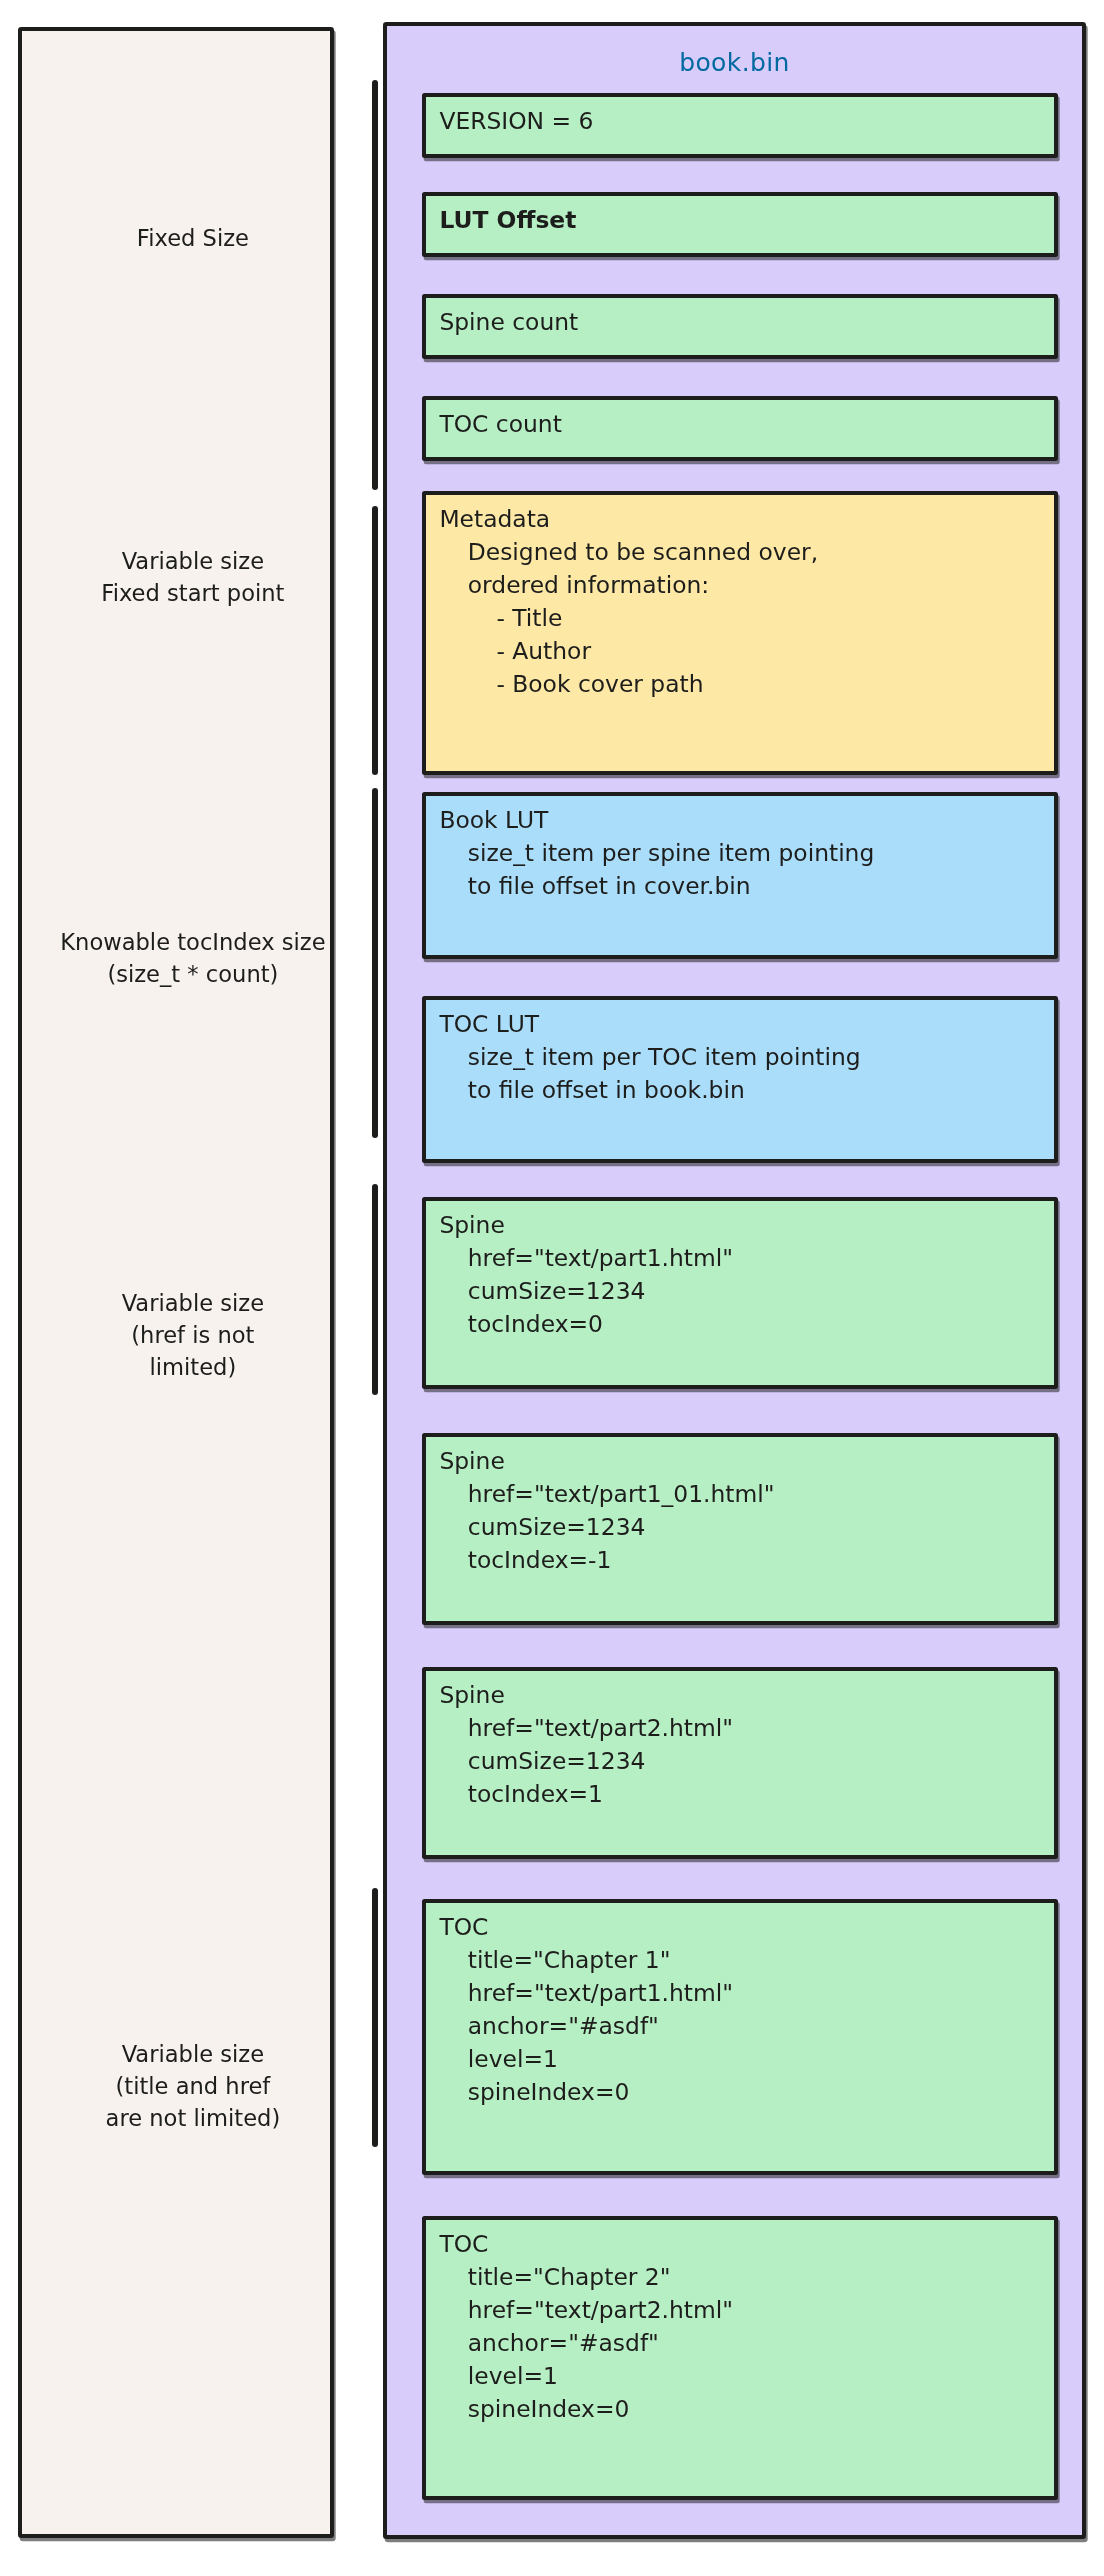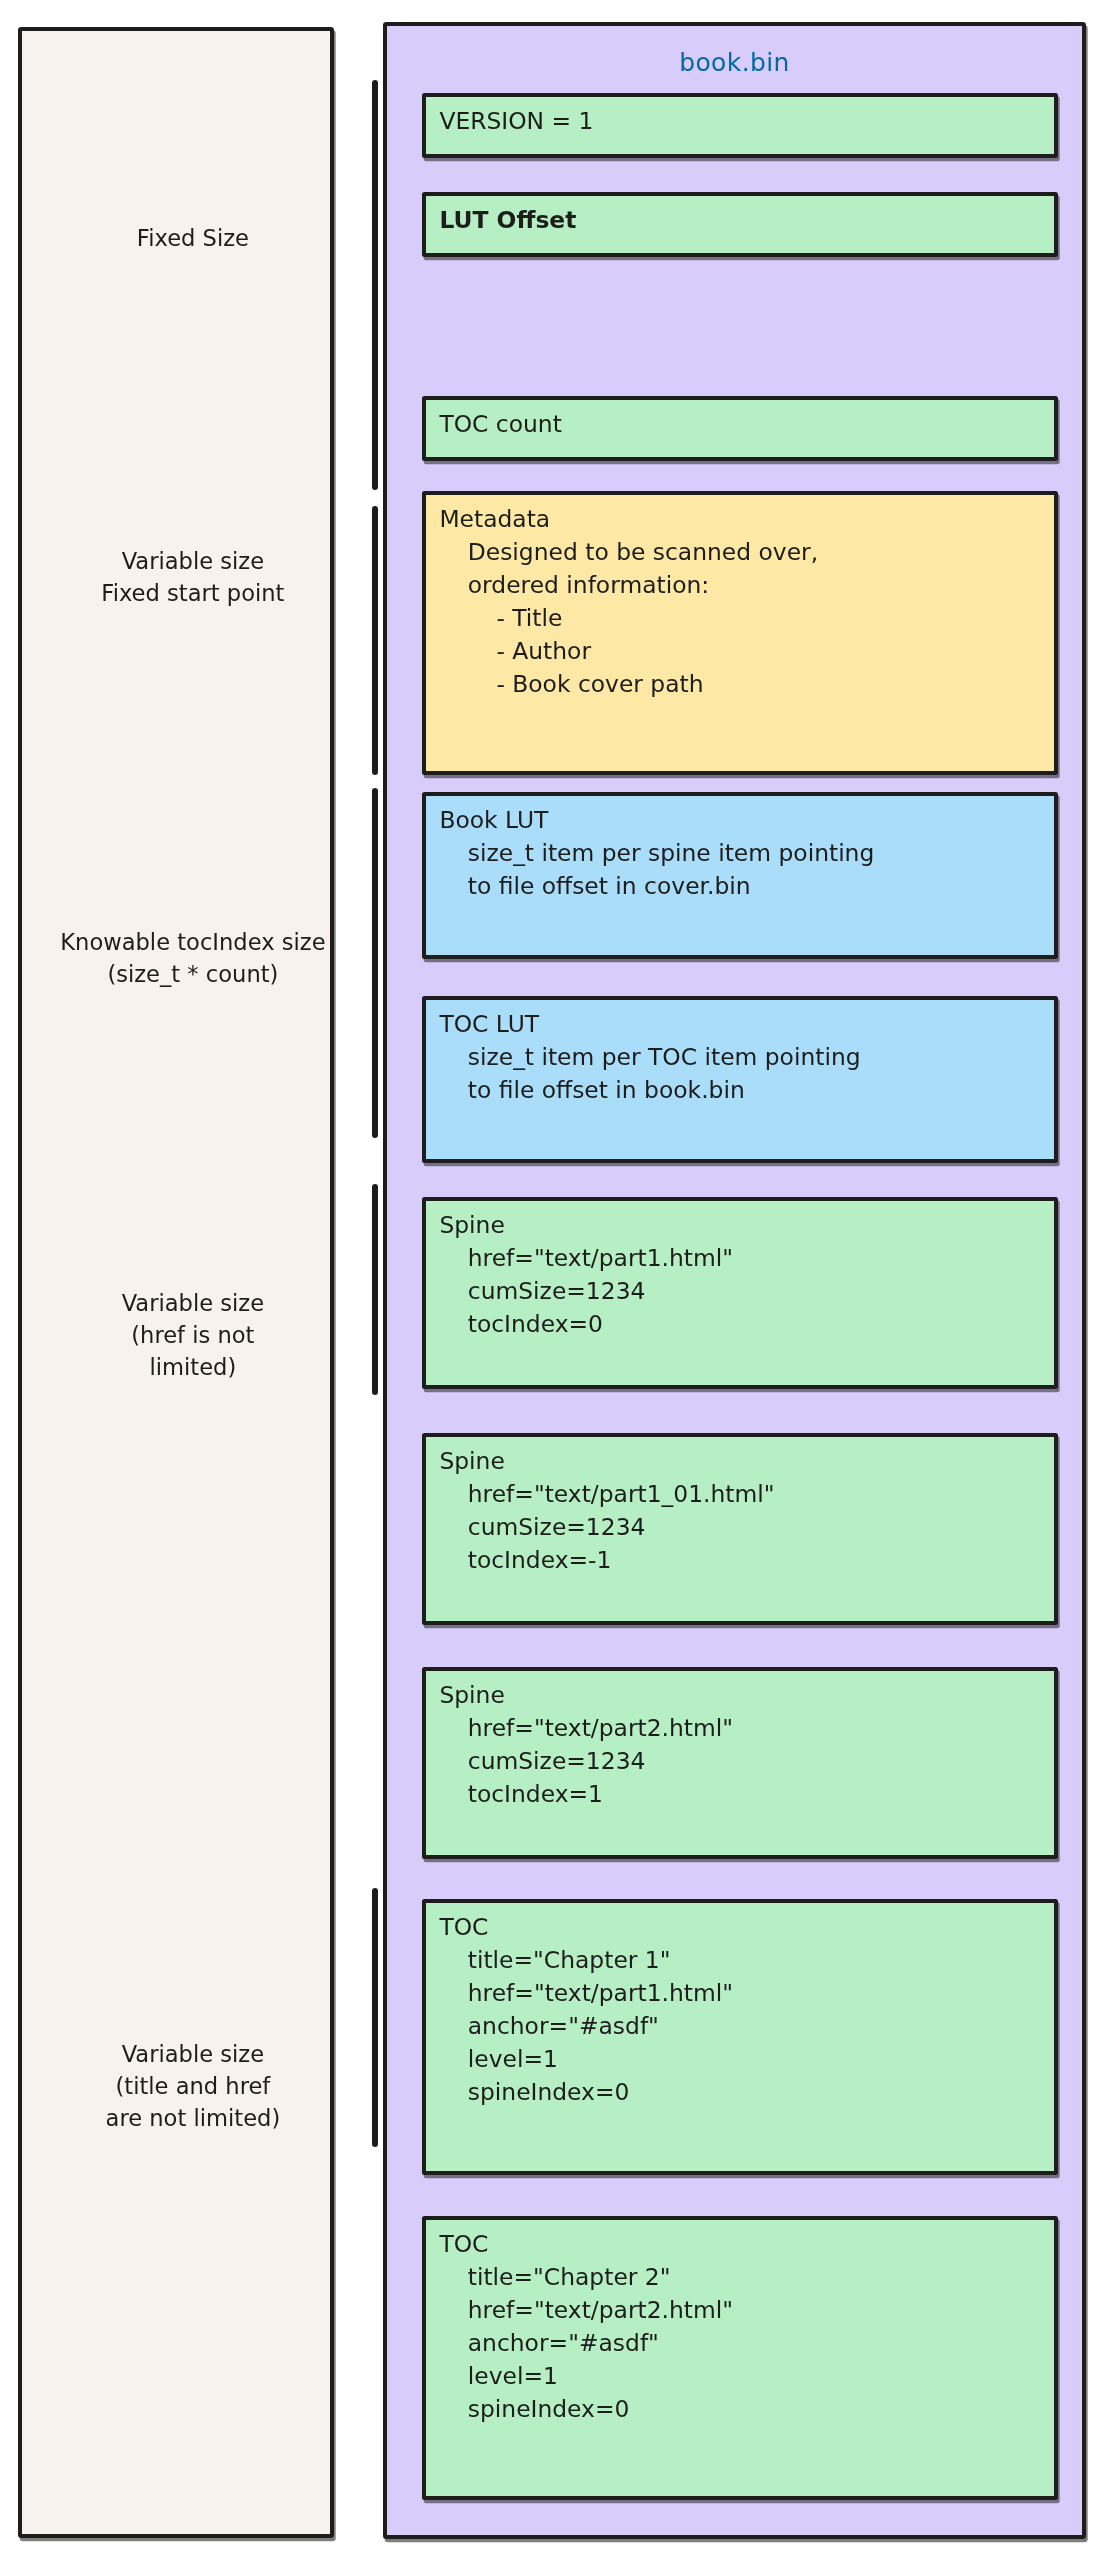--- a/index.html
+++ b/index.html
@@ -149,27 +149,30 @@
     <div class="bracket" style="top:757px;  height:350px;"></div>
     <div class="bracket" style="top:1153px; height:211px;"></div>
     <div class="bracket" style="top:1857px; height:259px;"></div>
   </div>
 
   <div id="file-panel">
 
     <div id="file-title">book.bin</div>
 
     <div class="record green" style="top:67px; height:65px;">
-      <span class="head">VERSION = 1</span>
+      <span class="head">VERSION = 6</span>
     </div>
 
     <div class="record green" style="top:166px; height:65px;font-weight:bold;">
       <span class="head">LUT Offset</span>
     </div>
 
+    <div class="record green" style="top:268px; height:65px;">
+      <span class="head">Spine count</span>
+    </div>
 
     <div class="record yellow" style="top:465px; height:284px;">
       <span class="head">Metadata</span>
       <span class="body">Designed to be scanned over,
 ordered information:</span>
       <span class="sub">- Title
 - Author
 - Book cover path</span>
     </div>
 

